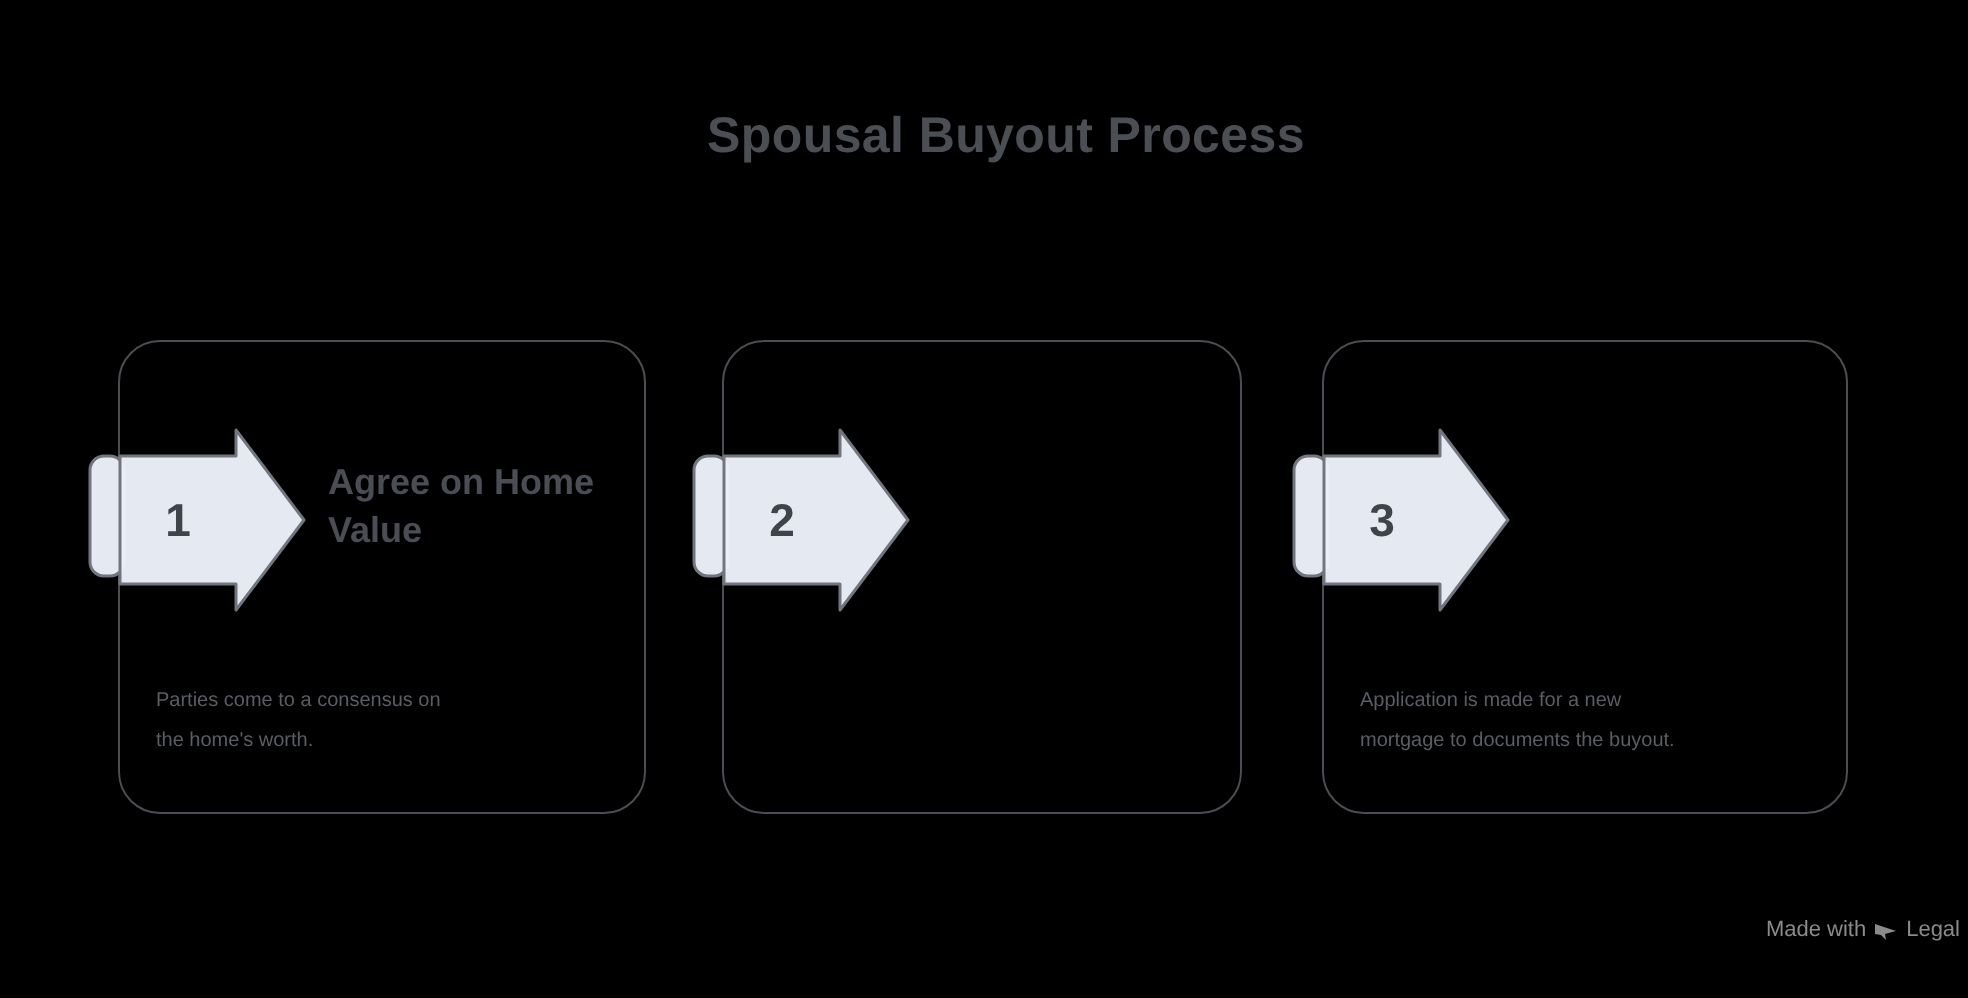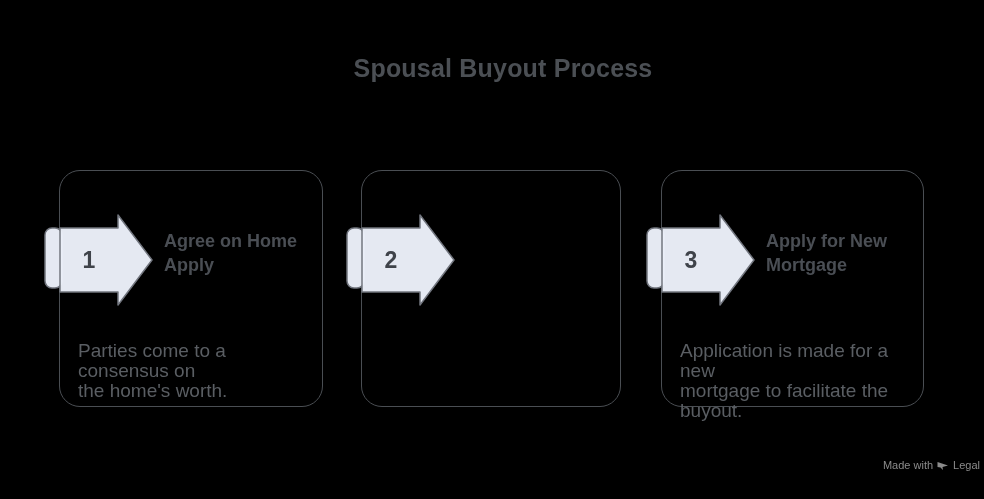--- a/index.html
+++ b/index.html
@@ -63,21 +63,21 @@
     font-size: 18px;
     font-weight: bold;
     line-height: 24px;
     color: #4a4e54;
     white-space: pre-line;
   }
   .desc {
     position: absolute;
     left: 18px; top: 170px;
     width: 230px;
-    font-size: 19px;
+    font-size: 10px;
     line-height: 20px;
     color: #5a5e63;
     white-space: pre-line;
   }
   .watermark {
     position: absolute;
     right: 26px; top: 459px;
     display: flex;
     align-items: center;
     gap: 4px;
@@ -96,21 +96,21 @@
 
   <div class="card c1">
     <div class="arrow-wrap">
       <svg width="112" height="96" viewBox="0 0 112 96" aria-hidden="true">
         <rect class="arrow-fill" x="2" y="16" width="17" height="60" rx="7"></rect>
         <path class="arrow-fill" d="M17 16 H75 V3 L109 48 L75 93 V80 H17 Z"></path>
       </svg>
       <span class="arrow-num">1</span>
     </div>
     <div class="heading">Agree on Home
-Apply</div>
+Value</div>
     <div class="desc">Parties come to a consensus on
 the home's worth.</div>
   </div>
 
   <div class="card c2">
     <div class="arrow-wrap">
       <svg width="112" height="96" viewBox="0 0 112 96" aria-hidden="true">
         <rect class="arrow-fill" x="2" y="16" width="17" height="60" rx="7"></rect>
         <path class="arrow-fill" d="M17 16 H75 V3 L109 48 L75 93 V80 H17 Z"></path>
       </svg>
@@ -119,24 +119,22 @@
   </div>
 
   <div class="card c3">
     <div class="arrow-wrap">
       <svg width="112" height="96" viewBox="0 0 112 96" aria-hidden="true">
         <rect class="arrow-fill" x="2" y="16" width="17" height="60" rx="7"></rect>
         <path class="arrow-fill" d="M17 16 H75 V3 L109 48 L75 93 V80 H17 Z"></path>
       </svg>
       <span class="arrow-num">3</span>
     </div>
-    <div class="heading">Apply for New
-Mortgage</div>
     <div class="desc">Application is made for a new
-mortgage to facilitate the buyout.</div>
+mortgage to documents the buyout.</div>
   </div>
 
   <div class="watermark">
     <span>Made with</span>
     <span class="napkin-icon">
       <svg width="12" height="12" viewBox="0 0 12 12" aria-hidden="true">
         <path d="M0.5 3 L11 6.5 L5.5 8 L6 11 L3.5 8.5 L0.5 8 Z" fill="#8b8b8b"></path>
       </svg>
     </span>
     <span>Legal</span>

